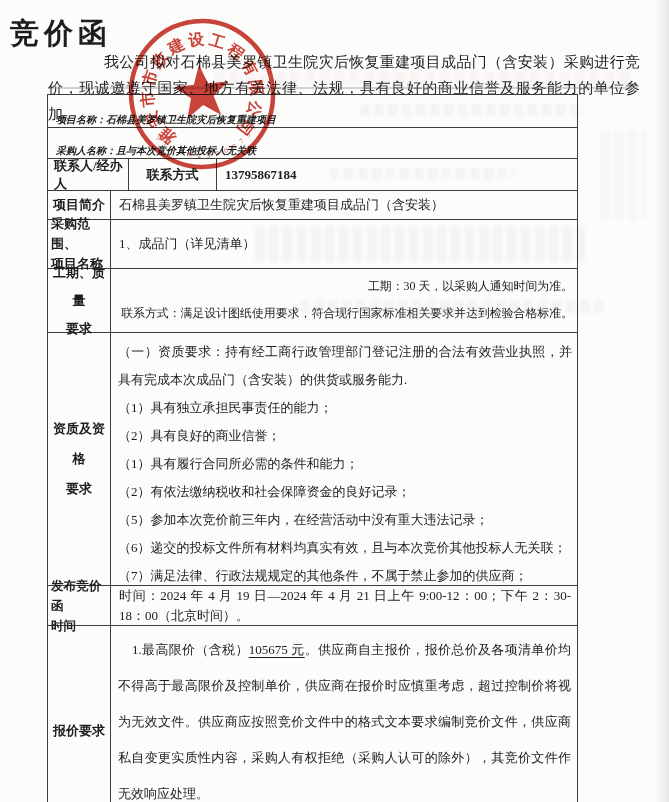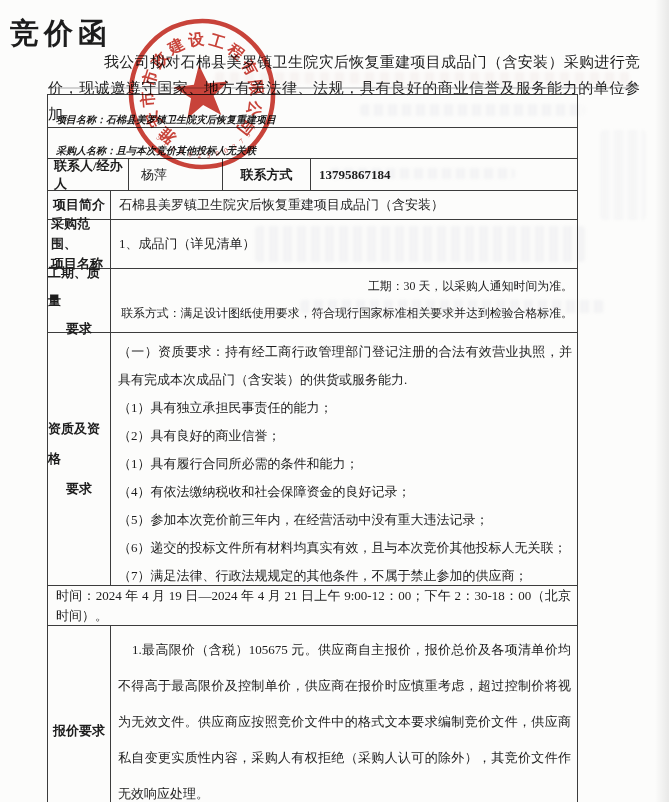--- a/index.html
+++ b/index.html
@@ -35,21 +35,21 @@
   .tbl{
     position:absolute; left:47px; top:94px; width:531px;
     border:1.6px solid #3c3c3c; border-bottom:none; box-sizing:border-box;
     font-size:13px;
   }
   .trow{ display:flex; border-bottom:1.6px solid #3c3c3c; box-sizing:border-box; }
   .lbl{
     flex:0 0 63px; width:63px; box-sizing:border-box;
     border-right:1.6px solid #3c3c3c;
     display:flex; flex-direction:column; justify-content:center; align-items:center;
-    font-weight:bold; font-size:13px; line-height:24px;
+    font-weight:bold; font-size:13px; text-align:center; line-height:24px;
   }
   .lbl.left{ align-items:flex-start; padding-left:3px; text-align:left; line-height:20px; }
   .val{ flex:1; display:flex; align-items:center; padding:0 6px 0 8px; box-sizing:border-box; }
   .single{ flex:1; display:flex; align-items:flex-end; padding-left:8px; font-weight:bold; font-size:10px;font-style:italic; }
   .r1{ height:33px; } .r2{ height:31px; } .r3{ height:32px; }
   .r4{ height:29px; } .r5{ height:49px; } .r6{ height:64px; }
   .r7{ height:253px; } .r8{ height:40px; } .r9{ height:210px; }
   
   .c-lbl1{ flex:0 0 81px; border-right:1.6px solid #3c3c3c; display:flex; align-items:center;
            padding-left:6px; font-weight:bold; box-sizing:border-box; }
@@ -60,21 +60,21 @@
   .c-val2{ flex:1; display:flex; align-items:center; padding-left:8px;font-weight:bold; }
   
   .val-col{ flex:1; display:flex; flex-direction:column; justify-content:space-evenly;
             padding:0 4px 0 7px; font-size:11.9px; overflow:hidden;align-items:flex-end; }
   .val-col div{ white-space:nowrap; }
   
   .qual{ flex:1; padding:5px 5px 0 7px; font-size:13px; line-height:28px; text-align:justify; }
   
   .offer{ flex:1; padding:6px 6px 0 7px; font-size:13px; line-height:36px; text-align:justify; }
   .offer p{ margin:0; text-indent:14px; }
-  .u{ text-underline-offset:3px; }
+  .u{ text-decoration:underline; text-underline-offset:3px; }
   
   .seal{ position:absolute; left:126px; top:16px; width:152px; height:156px;
          transform:rotate(-6deg); opacity:.88; mix-blend-mode:multiply; pointer-events:none; }
 </style>
 </head>
 <body>
 
 <div class="page">
 
   <h1 class="title">竞价函</h1>
@@ -99,21 +99,20 @@
 
     <div class="trow r2">
       <div class="single">
         <span>采购人名称：</span>
           <span>且与本次竞价其他投标人无关联</span>
       </div>
     </div>
 
     <div class="trow r3">
       <div class="c-lbl1">联系人/经办人</div>
-      <div class="c-val1">杨萍</div>
       <div class="c-lbl2">联系方式</div>
       <div class="c-val2">13795867184</div>
     </div>
 
     <div class="trow r4">
       <div class="lbl">项目简介</div>
       <div class="val">石棉县美罗镇卫生院灾后恢复重建项目成品门（含安装）</div>
     </div>
 
     <div class="trow r5">
@@ -138,28 +137,32 @@
     <div class="trow r7">
       <div class="lbl" style="line-height:30px;">
         <span>资质及资格</span>
         <span>要求</span>
       </div>
       <div class="qual">
         <div>（一）资质要求：持有经工商行政管理部门登记注册的合法有效营业执照，并具有完成本次成品门（含安装）的供货或服务能力.</div>
         <div>（1）具有独立承担民事责任的能力；</div>
         <div>（2）具有良好的商业信誉；</div>
         <div>（1）具有履行合同所必需的条件和能力；</div>
-        <div>（4）有依法缴纳税收和社会保障资金的良好记录；</div>
+        <div>（2）有依法缴纳税收和社会保障资金的良好记录；</div>
         <div>（5）参加本次竞价前三年内，在经营活动中没有重大违法记录；</div>
         <div>（6）递交的投标文件所有材料均真实有效，且与本次竞价其他投标人无关联；</div>
         <div>（7）满足法律、行政法规规定的其他条件，不属于禁止参加的供应商；</div>
       </div>
     </div>
 
     <div class="trow r8">
+      <div class="lbl left" style="font-size:12.6px;">
+        <span>发布竞价函</span>
+        <span>时间</span>
+      </div>
       <div class="val" style="line-height:20px; text-align:justify;">时间：2024 年 4 月 19 日—2024 年 4 月 21 日上午 9:00-12：00；下午 2：30-18：00（北京时间）。</div>
     </div>
 
     <div class="trow r9" style="border-bottom:none;">
       <div class="lbl">报价要求</div>
       <div class="offer">
         <p><span>1.最高限价（含税）</span><span class="u">105675 元</span><span>。供应商自主报价，报价总价及各项清单价均不得高于最高限价及控制单价，供应商在报价时应慎重考虑，超过控制价将视为无效文件。供应商应按照竞价文件中的格式文本要求编制竞价文件，供应商私自变更实质性内容，采购人有权拒绝（采购人认可的除外），其竞价文件作无效响应处理。</span></p>
 
       </div>
     </div>

